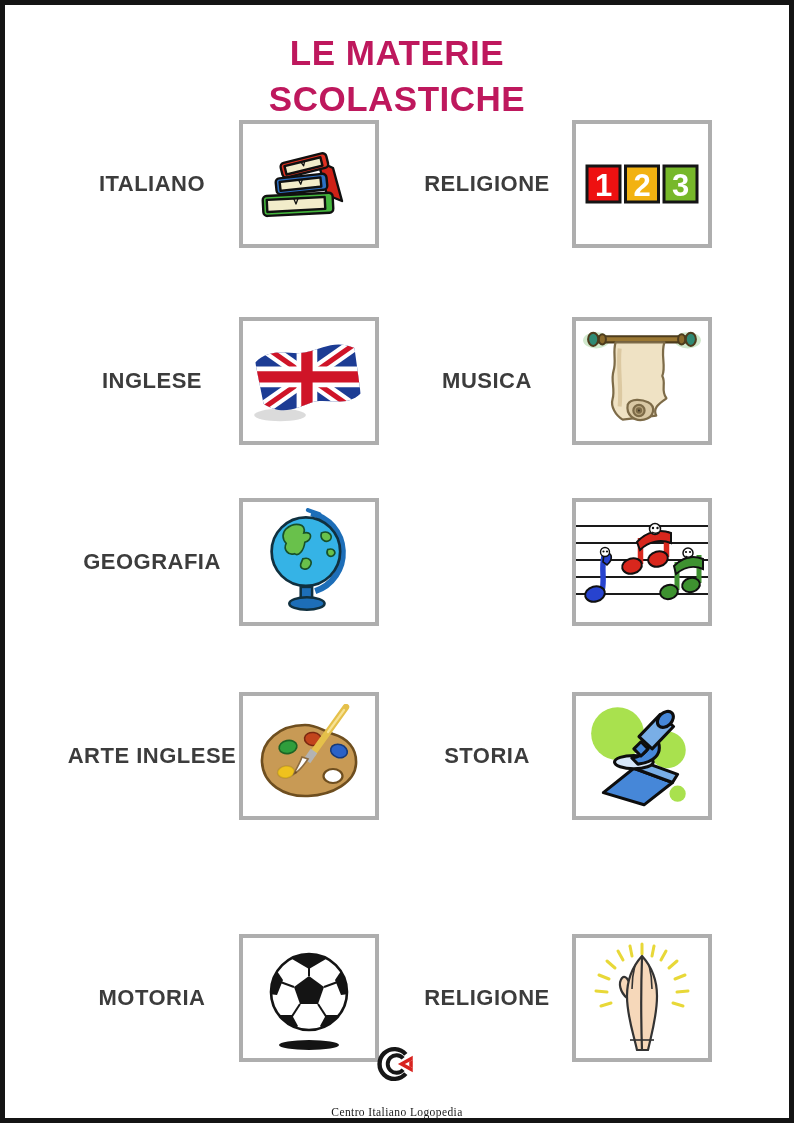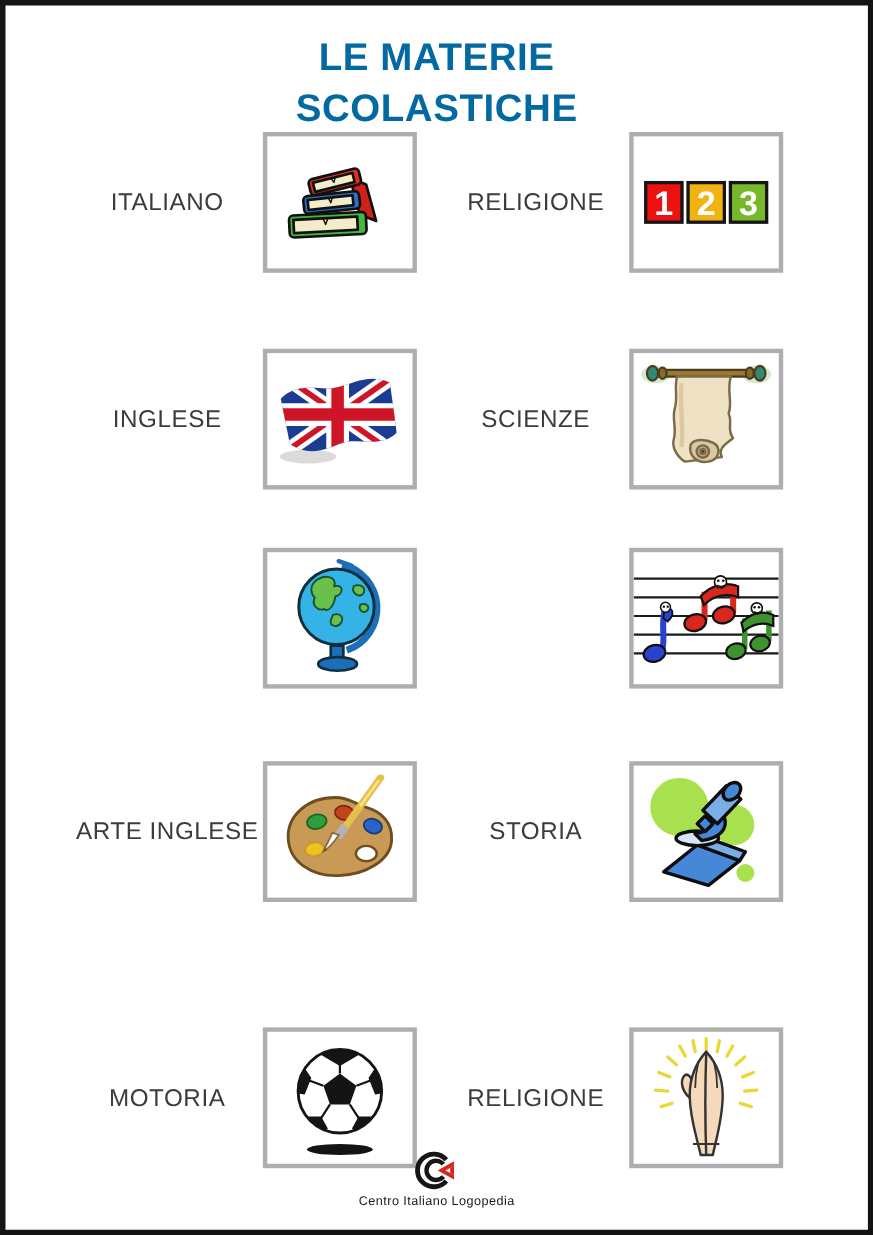--- a/index.html
+++ b/index.html
@@ -3,44 +3,44 @@
 <meta charset="utf-8">
 <style>
   html,body{margin:0;padding:0;background:#fff;}
   .page{
     position:relative;width:794px;height:1123px;background:#ffffff;
     box-shadow:inset 0 0 0 5px #141414;overflow:hidden;
     font-family:"Liberation Sans",sans-serif;
   }
   .title{
     position:absolute;top:30px;left:0;width:100%;text-align:center;
-    font-size:35px;line-height:46px;font-weight:bold;color:#0369a1;
+    font-size:35px;line-height:46px;font-weight:bold;color:#be185d;
     letter-spacing:0.5px;margin:0;
   }
   .label{
     position:absolute;width:170px;height:128px;
     display:flex;align-items:center;justify-content:center;text-align:center;
-    font-size:22px;line-height:30px;font-weight:normal;color:#3c3c3c;letter-spacing:0.5px;
+    font-size:22px;line-height:30px;font-weight:bold;color:#3c3c3c;letter-spacing:0.5px;
   }
   .label.colL{left:67px}
   .label.colR{left:402px}
   .card{
     position:absolute;width:140px;height:128px;box-sizing:border-box;
     border:4px solid #aeaeae;background:#ffffff;
     display:flex;align-items:center;justify-content:center;overflow:hidden;
   }
   .card.colL{left:239px}
   .card.colR{left:572px}
   .r1{top:120px}.r2{top:317px}.r3{top:498px}.r4{top:692px}.r5{top:934px}
   .footer{
     position:absolute;top:1044px;left:0;width:100%;
     display:flex;flex-direction:column;align-items:center;gap:2px;
   }
   .logo-caption{
-    font-family:Liberation Sans, sans-serif;font-size:11.5px;color:#1a1a1a;letter-spacing:0.4px;
+    font-family:Liberation Serif, serif;font-size:11.5px;color:#1a1a1a;letter-spacing:0.4px;margin-top:20px;
   }
 </style>
 </head>
 <body>
 
 <div class="page">
 
   <h1 class="title"><span>LE MATERIE</span><br><span>SCOLASTICHE</span></h1>
 
   <div class="label colL r1">ITALIANO</div>
@@ -107,21 +107,21 @@
             <path d="M0,46 L120,46"></path>
           </g>
         <g stroke="#cf1428" stroke-width="11">
             <path d="M58,0 L58,100"></path>
             <path d="M0,46 L120,46"></path>
           </g>
       </g>
     </svg>
   </div>
 
-  <div class="label colR r2">SCIENZE</div>
+  <div class="label colR r2">MUSICA</div>
   <div class="card colR r2">
     <svg width="122" height="112" viewBox="0 0 120 110">
       <ellipse cx="15" cy="15" rx="13" ry="8" fill="#c5e3c0" opacity="0.8"></ellipse>
       <ellipse cx="105" cy="15" rx="13" ry="8" fill="#c5e3c0" opacity="0.8"></ellipse>
       <g stroke="#4d3c1d" stroke-width="2">
         <rect x="8" y="11" width="104" height="6" rx="3" fill="#9a7733"></rect>
         <ellipse cx="12" cy="14" rx="5" ry="6.5" fill="#2f8a74"></ellipse>
         <ellipse cx="21" cy="14" rx="3.5" ry="5" fill="#8a6a2c"></ellipse>
         <ellipse cx="108" cy="14" rx="5" ry="6.5" fill="#2f8a74"></ellipse>
         <ellipse cx="99" cy="14" rx="3.5" ry="5" fill="#8a6a2c"></ellipse>
@@ -129,20 +129,21 @@
       <path d="M34,17 C31,27 35,35 32,45 C29,55 34,63 31,73 C29,80 34,89 41,93 L74,89 C70,81 78,77 84,72 C78,64 84,58 80,50 C84,40 78,30 82,17 Z" fill="#efe2c4" stroke="#7d6b48" stroke-width="2.2" stroke-linejoin="round"></path>
       <path d="M38,23 C36,42 40,62 38,80" stroke="#dcc9a2" stroke-width="4" fill="none"></path>
       <g stroke="#7d6b48" stroke-width="2.2">
         <path d="M46,78 C44,88 52,95 62,93 C72,91 74,80 66,76 C60,73 49,72 46,78 Z" fill="#d9c8a4"></path>
         <circle cx="57" cy="84" r="5.5" fill="#b8a47c"></circle>
         <circle cx="57" cy="84" r="2" fill="#3a3020"></circle>
       </g>
     </svg>
   </div>
 
+  <div class="label colL r3">GEOGRAFIA</div>
   <div class="card colL r3">
     <svg width="104" height="108" viewBox="0 0 100 104">
       <path d="M49,2 l11,4" stroke="#1d6eb8" stroke-width="4" stroke-linecap="round"></path>
       <path d="M52,5 A39,39 0 0 1 56,80" fill="none" stroke="#1d6eb8" stroke-width="6"></path>
       <circle cx="47" cy="42" r="33" fill="#35b3e6" stroke="#10303f" stroke-width="2.6"></circle>
       <g fill="#69c14b" stroke="#17502a" stroke-width="1.6">
         <path d="M28,20 C36,13 48,15 45,24 C54,22 53,31 46,33 C45,41 40,47 36,44 C30,46 25,40 28,34 C24,30 24,24 28,20 Z"></path>
         <path d="M44,49 C50,47 54,51 51,56 C48,61 41,59 42,54 Z"></path>
         <path d="M62,24 C69,21 74,27 70,31 C66,34 60,30 62,24 Z"></path>
         <path d="M68,40 C74,38 77,43 73,46 C69,48 66,44 68,40 Z"></path>

